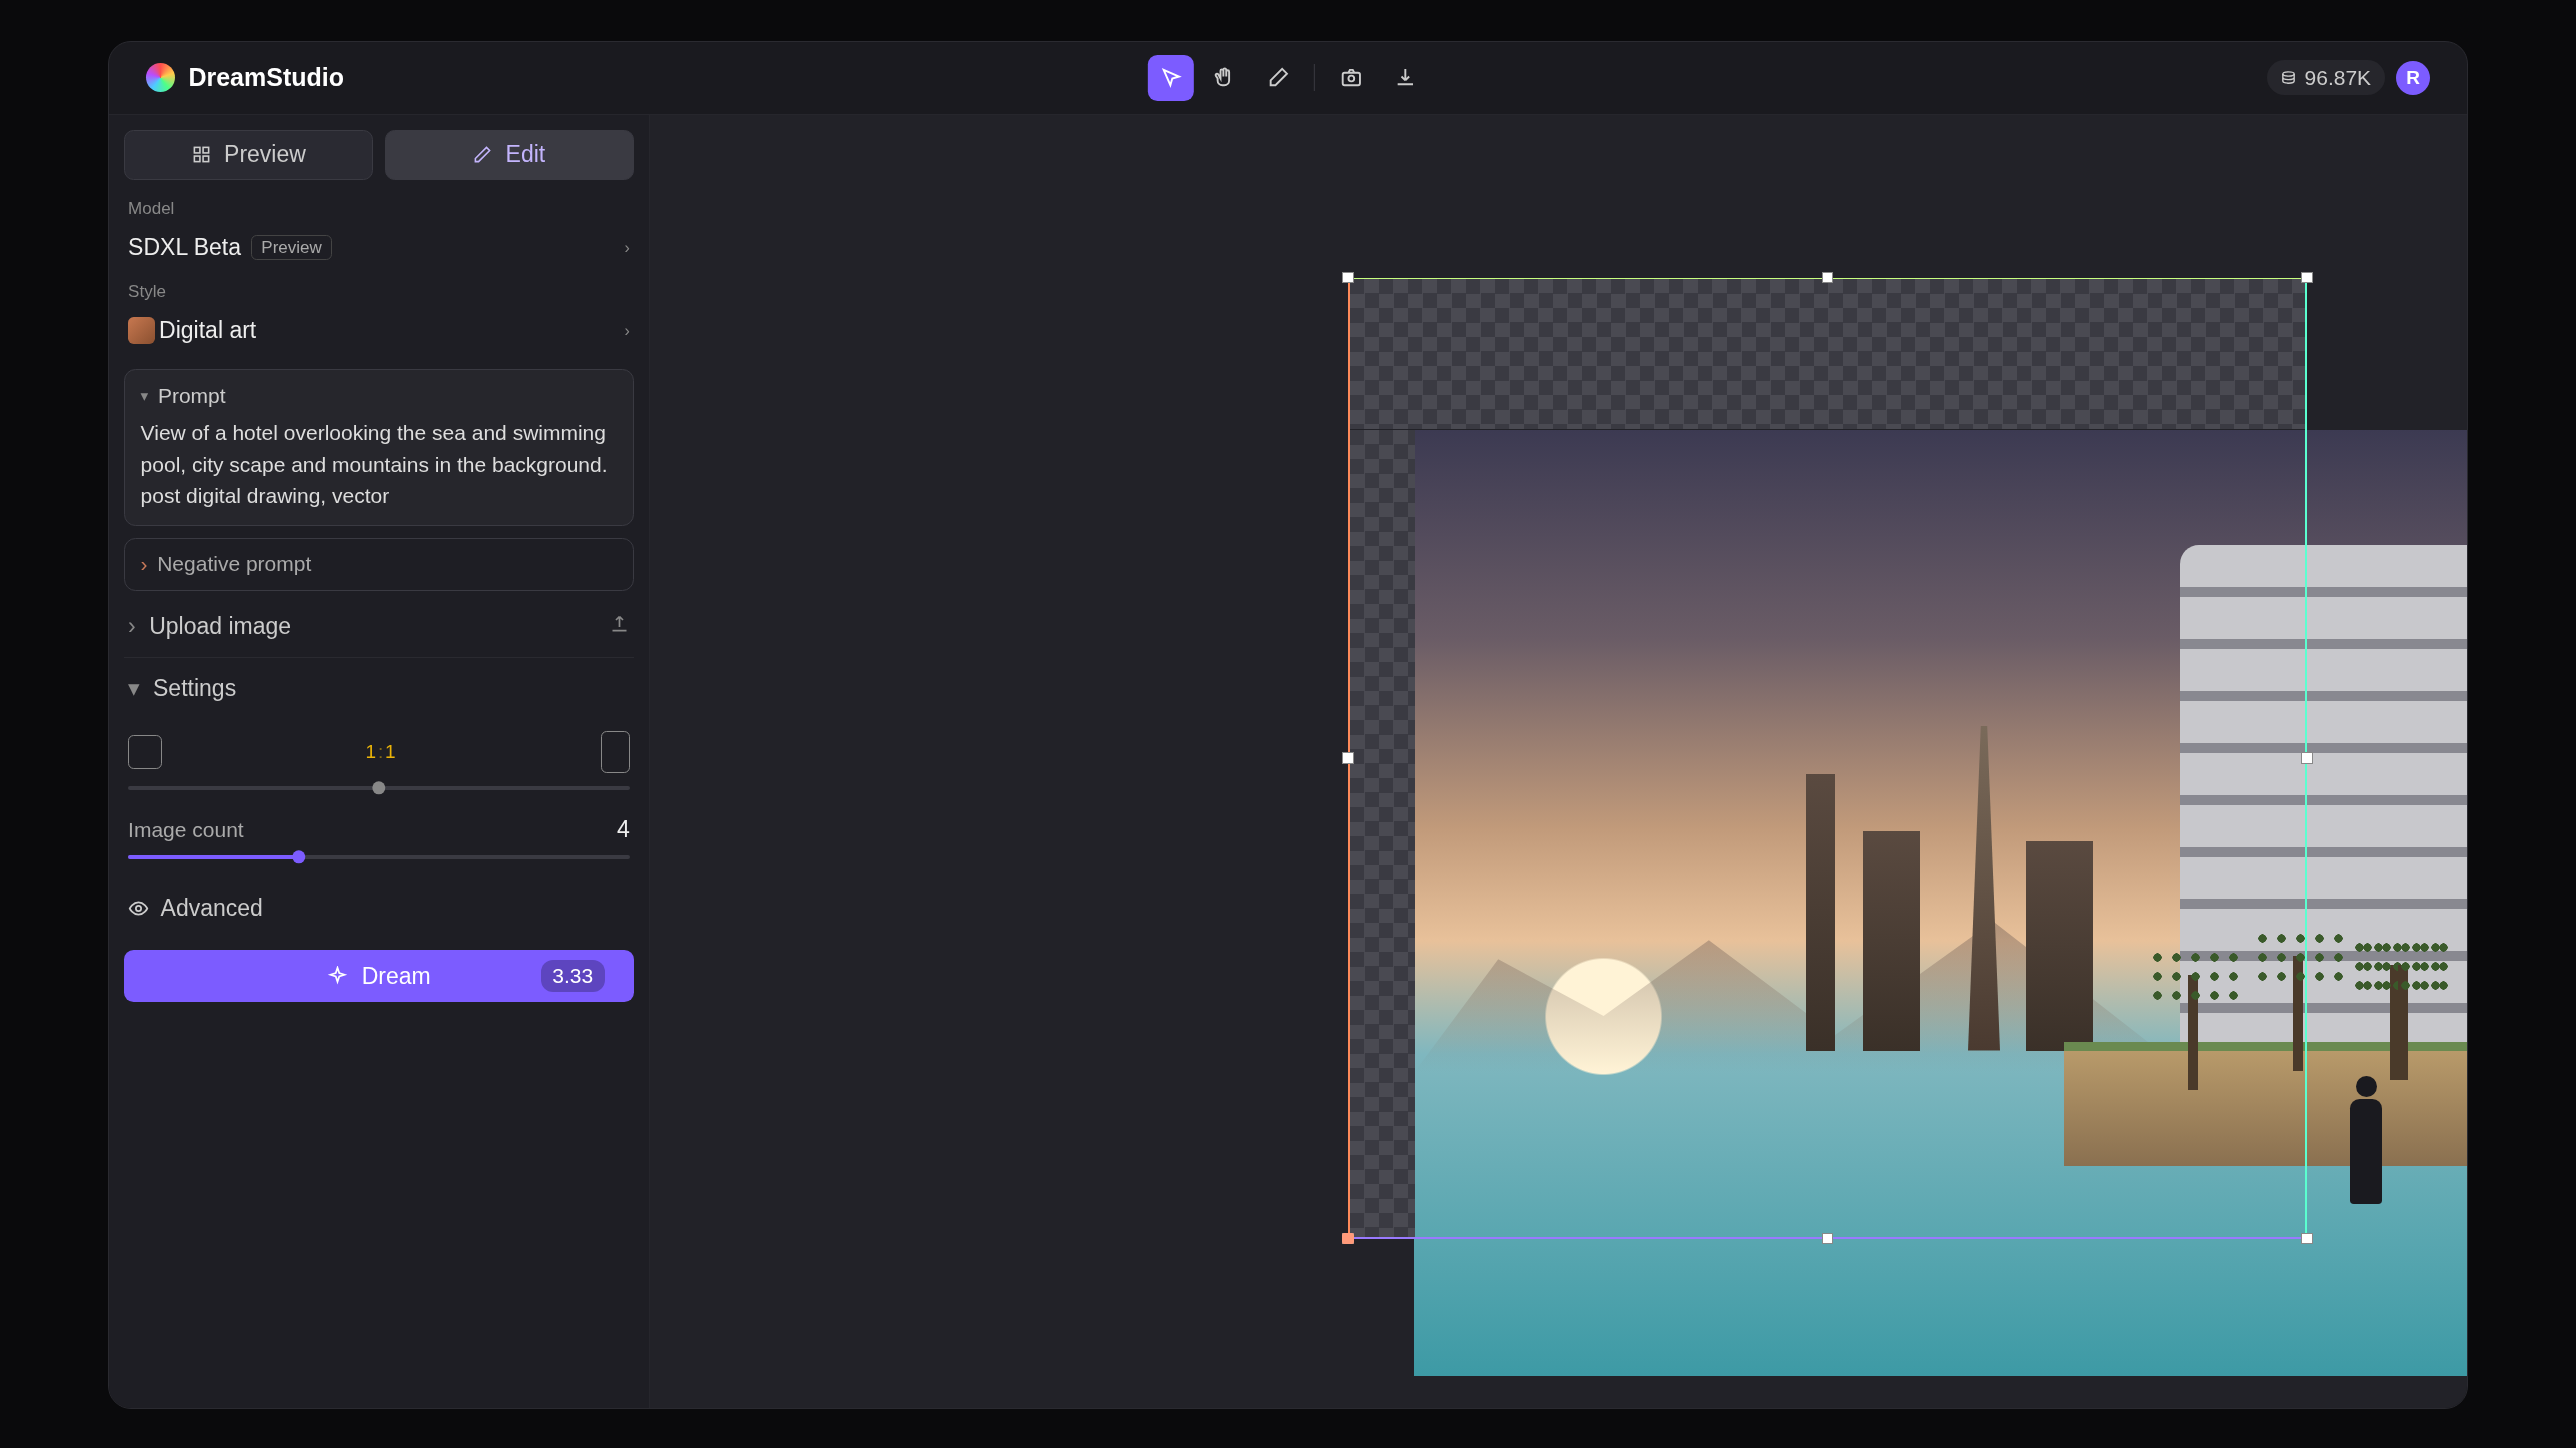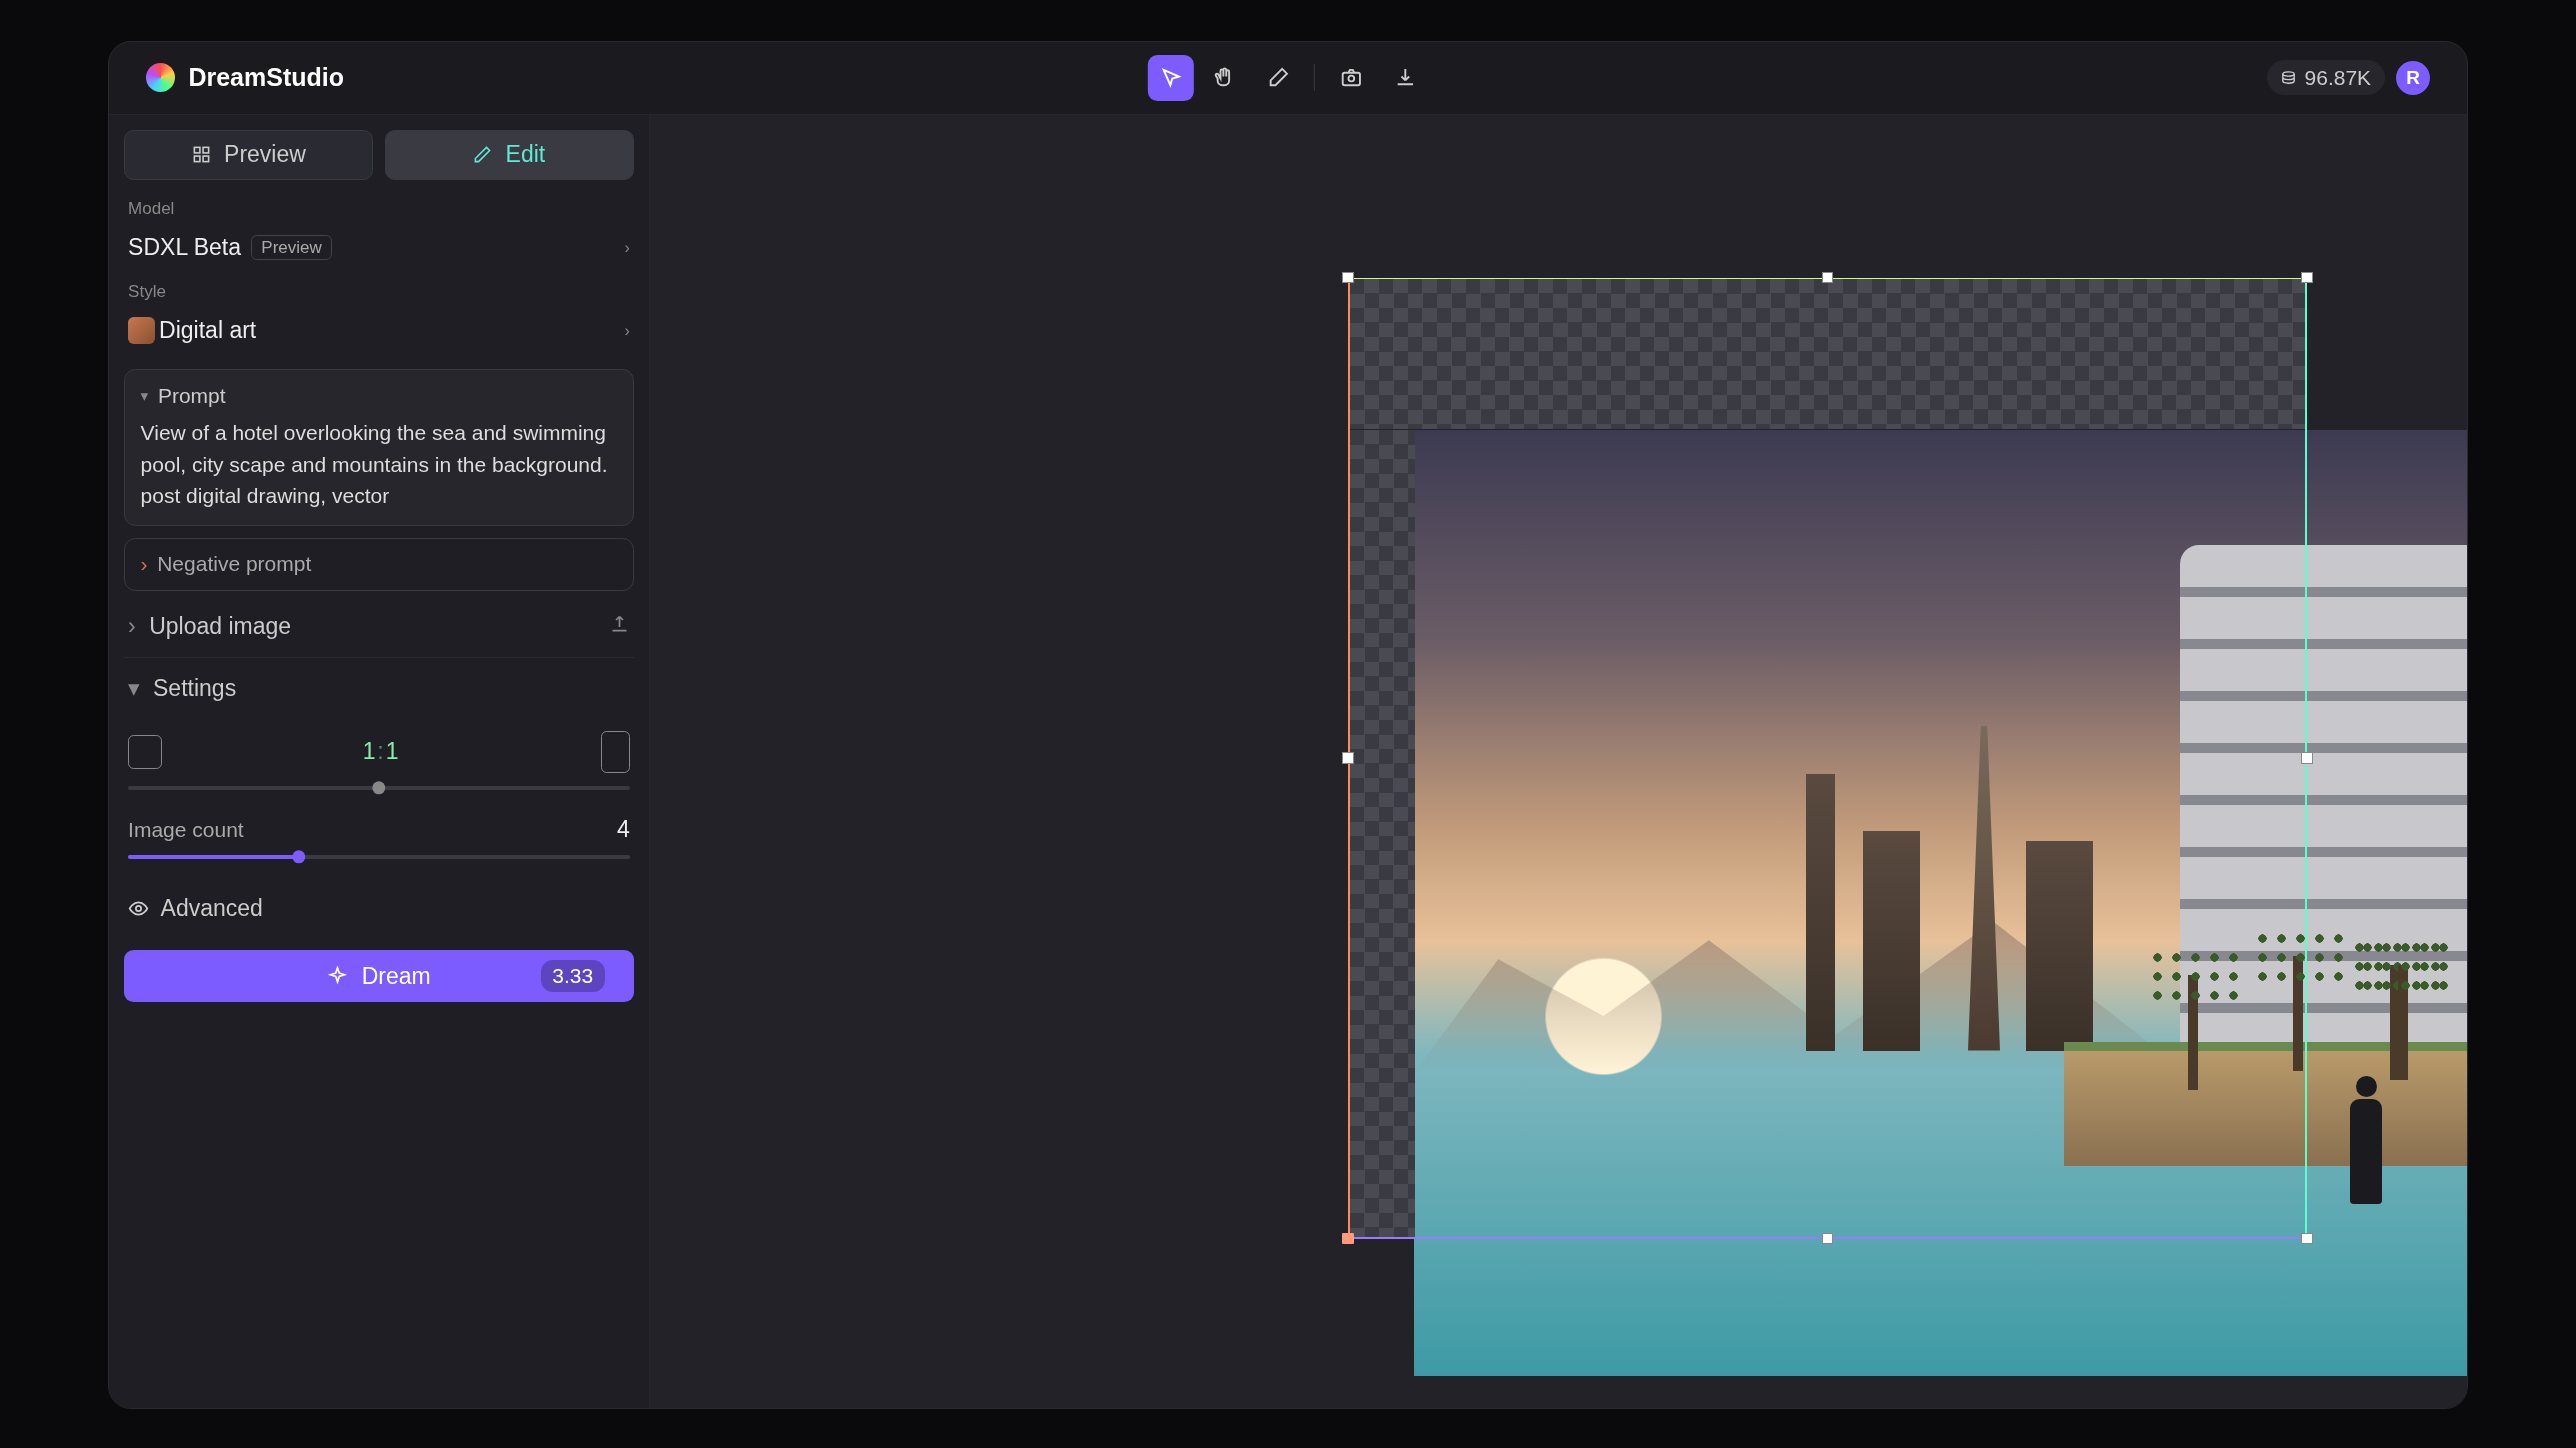--- a/index.html
+++ b/index.html
@@ -14,39 +14,39 @@
 .tool.active { background: #7c5cff; color: #fff; }
 .tool svg { width: 23px; height: 23px; }
 .divider-v { width: 1px; height: 27px; background: #3a3a42; margin: 0 5.7px; }
 .right-bar { margin-left: auto; display: flex; align-items: center; gap: 11.5px; }
 .credits { display: flex; align-items: center; gap: 7.6px; background: #26262c; border-radius: 955px; padding: 5.7px 13.4px; font-size: 21px; color: #ccc; }
 .avatar { width: 34px; height: 34px; border-radius: 50%; background: #7c5cff; color: #fff; display: flex; align-items: center; justify-content: center; font-size: 19px; font-weight: 600; }
 .body { flex: 1; display: flex; overflow: hidden; }
 .sidebar { width: 541px; background: #1e1e24; border-right: 1px solid #26262c; padding: 15.3px; display: flex; flex-direction: column; gap: 0; overflow-y: auto; }
 .tabs { display: flex; gap: 11.5px; margin-bottom: 19px; }
 .tab { flex: 1; height: 50px; background: #2a2a32; border: 1px solid #3a3a42; border-radius: 9.6px; display: flex; align-items: center; justify-content: center; gap: 13.4px; font-size: 23px; color: #ccc; cursor: pointer; }
-.tab.active { background: #3a3a42; color: #5eead4; }
+.tab.active { background: #3a3a42; color: #c4b5fd; }
 .tab svg { width: 19px; height: 19px; }
 .section-label { font-size: 17px; color: #888; margin-bottom: 3.8px; padding: 0 3.8px; }
 .select-row { height: 50px; display: flex; align-items: center; padding: 0 3.8px; cursor: pointer; gap: 4px; }
 .select-row .value { font-size: 23px; color: #eee; }
 .badge { font-size: 17px; color: #aaa; border: 1px solid #444; border-radius: 5.7px; padding: 1.9px 9.6px; margin-left: 5.7px; }
 .chev { margin-left: auto; color: #888; }
 .style-icon { width: 27px; height: 27px; border-radius: 5.7px; background: linear-gradient(135deg, #c87850, #8a5030); }
 .prompt-box { background: #26262c; border: 1px solid #3a3a42; border-radius: 11.5px; padding: 13.4px 15.3px; margin-top: 13.4px; }
 .prompt-head { display: flex; align-items: center; gap: 9.6px; font-size: 21px; color: #ccc; }
 .prompt-head .caret { color: #888; font-size: 15.3px; }
 .prompt-text { font-size: 21px; color: #ddd; line-height: 1.5; margin-top: 9.6px; }
 .neg-box { background: transparent; border: 1px solid #3a3a42; border-radius: 11.5px; padding: 13.4px 15.3px; margin-top: 11.5px; display: flex; align-items: center; gap: 9.6px; color: #aaa; font-size: 21px; }
 .row-item { display: flex; align-items: center; padding: 17px 3.8px; border-bottom: 1px solid #2a2a30; font-size: 23px; color: #ccc; cursor: pointer; gap: 13.4px; }
 .row-item .right { margin-left: auto; color: #888; }
 .aspect-row { display: flex; align-items: center; justify-content: space-between; padding: 11.5px 3.8px 5.7px; }
 .aspect-box { width: 34px; height: 34px; border: 1.9px solid #888; border-radius: 5.7px; }
 .aspect-box.tall { height: 42px; width: 29px; }
-.aspect-val { font-size: 23px; color: #86efac; letter-spacing: 1.9px; }
+.aspect-val { font-size: 19px; color: #eab308; letter-spacing: 1.9px; }
 .slider-track { height: 3.8px; background: #3a3a42; border-radius: 1.9px; position: relative; margin: 7.6px 3.8px 19px; }
 .slider-thumb { position: absolute; top: 50%; transform: translate(-50%,-50%); width: 13.4px; height: 13.4px; background: #7c5cff; border-radius: 50%; }
 .count-row { display: flex; justify-content: space-between; align-items: center; padding: 7.6px 3.8px 3.8px; font-size: 21px; color: #aaa; }
 .count-val { color: #eee; font-size: 23px; }
 .slider-fill { position: absolute; left: 0; top: 0; height: 100%; background: #7c5cff; border-radius: 1.9px; }
 .advanced-row { display: flex; align-items: center; gap: 11.5px; padding: 17px 3.8px; font-size: 23px; color: #ccc; cursor: pointer; }
 .dream-btn { margin-top: 11.5px; height: 52px; background: #7c5cff; border-radius: 9.6px; display: flex; align-items: center; justify-content: center; gap: 13.4px; color: #fff; font-size: 23px; cursor: pointer; position: relative; }
 .dream-cost { position: absolute; right: 29px; background: rgba(0,0,0,0.25); border-radius: 12px; padding: 3.8px 11.5px; font-size: 21px; }
 .canvas-area { flex: 1; position: relative; background: #222228; overflow: hidden; }
 

